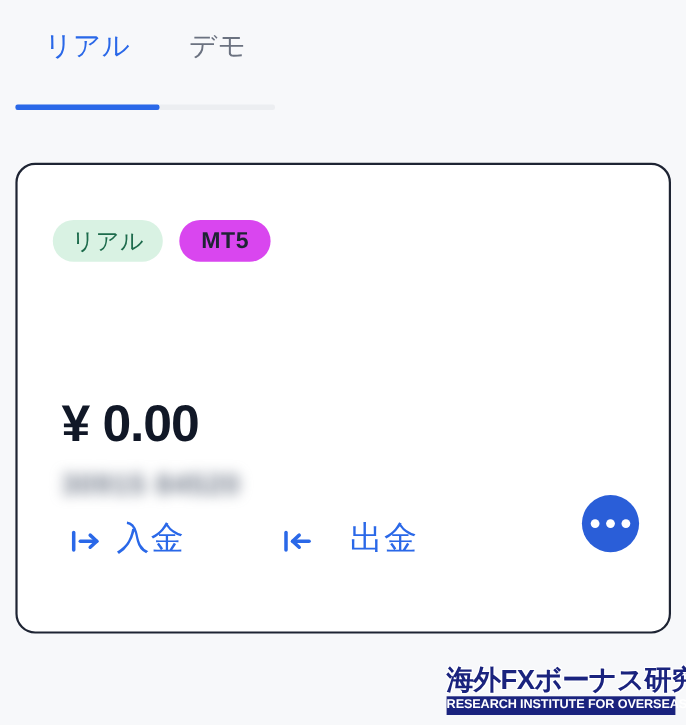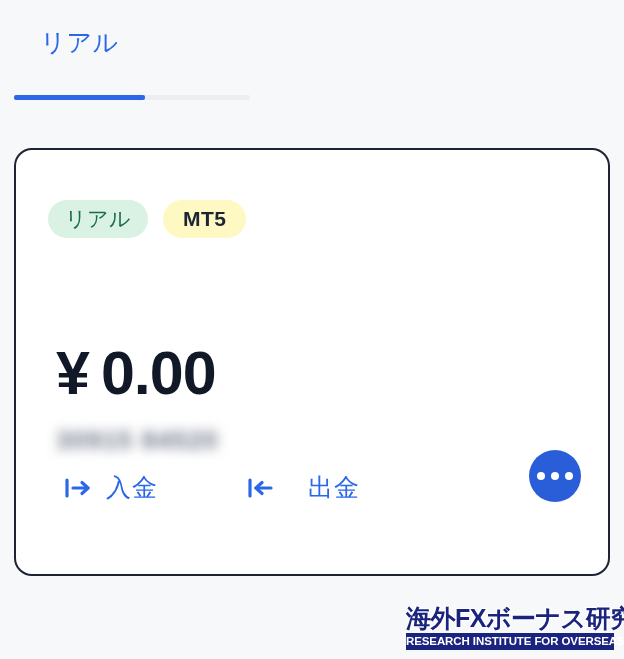--- a/index.html
+++ b/index.html
@@ -113,21 +113,21 @@
     white-space: nowrap;
   }
 
   .chip-real {
     background: #d9f2e3;
     color: #1d6b4c;
     padding: 0 17px;
   }
 
   .chip-platform {
-    background: #fef9c3;
+    background: #d946ef;
     color: #1e2433;
     padding: 0 20px;
     margin-left: 15px;
     font-weight: 600;
   }
 
   .account-meta {
     margin-left: auto;
     font-size: 21px;
     color: #8b93a1;
@@ -143,22 +143,22 @@
     font-weight: 600;
     letter-spacing: 1px;
     color: #6e7787;
     filter: blur(6px);
     user-select: none;
   }
 
   .balance {
     position: absolute;
     left: 40px;
-    top: 193px;
-    font-size: 61px;
+    top: 211px;
+    font-size: 47px;
     font-weight: 700;
     color: #111827;
     letter-spacing: -1px;
     line-height: 1;
     white-space: nowrap;
   }
 
   .balance .cur { margin-right: 12px; }
 
   
@@ -172,21 +172,21 @@
 
   .action {
     display: inline-flex;
     align-items: center;
     background: none;
     border: none;
     padding: 0;
     cursor: pointer;
     color: #2a68e8;
     font-family: Liberation Sans, sans-serif;
-    font-size: 25px;
+    font-size: 30px;
     font-weight: 500;
     letter-spacing: 1px;
     white-space: nowrap;
   }
 
   .action + .action { margin-left: 89px; gap: 19px; }
 
   .action .ico {
     width: 28px;
     height: 24px;
@@ -252,20 +252,21 @@
     line-height: 17px;
     white-space: nowrap;
   }
 </style>
 </head>
 <body>
 
 <div class="tabbar">
   <div class="tabs">
     <button class="tab tab-real">リアル</button>
+    <button class="tab tab-demo">デモ</button>
   </div>
   <div class="tab-track">
     <div class="tab-indicator"></div>
   </div>
 </div>
 
 <div class="card">
 
   <div class="card-head">
     <span class="chip chip-real">リアル</span>

